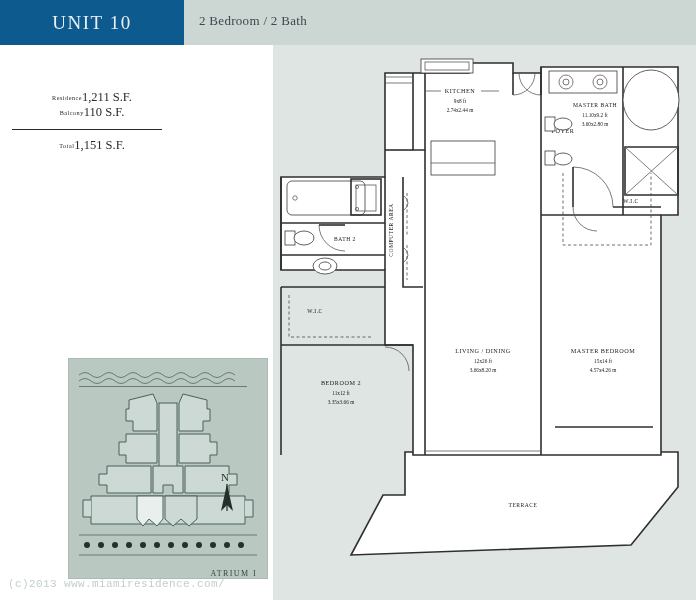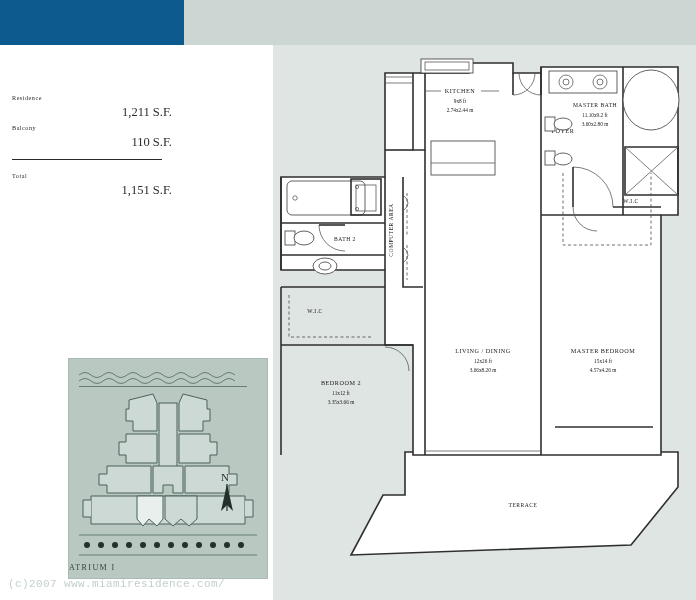--- a/index.html
+++ b/index.html
@@ -35,35 +35,35 @@
   .bed-bath{
     position:absolute;left:199px;top:13px;
     font-size:13px;color:#3a4a4f;letter-spacing:.3px;
   }
 
   
   .schedule{
     position:absolute;left:12px;top:90px;width:160px;
     font-size:12.5px;color:#2b2b2b;
   }
-  .sched-row{display:flex;justify-content:center;line-height:15px;flex-direction:column;}
+  .sched-row{display:flex;justify-content:center;line-height:15px;}
   .sched-row .lbl{text-align:left;}
   .sched-row .val{text-align:right;}
   .sched-rule{
     height:1px;background:#2b2b2b;margin:9px 0 8px 0;width:150px;
   }
 
   
   .keymap{
     position:absolute;left:68px;top:358px;width:198px;height:219px;
     background:#b9c9c2;border:1px solid #a9bcb4;
   }
   .keymap-inner{position:absolute;left:0;top:0;width:198px;height:219px;}
   .atrium-label{
-    position:absolute;left:0;bottom:6px;width:188px;text-align:left;
+    position:absolute;left:0;bottom:0;width:188px;text-align:right;
     font-size:8px;letter-spacing:1.4px;color:#33453f;
   }
   .north-letter{
     position:absolute;left:152px;top:112px;font-size:11px;color:#24302c;
     font-family:"Liberation Serif", serif;
   }
 
   
   .plan{position:absolute;left:273px;top:55px;width:423px;height:520px;}
   .plan svg{display:block;}
@@ -78,20 +78,22 @@
 </style>
 </head>
 <body>
 
 <div id="page">
 
   <div class="main-panel"></div>
 
   <div class="header-strip"></div>
   <div class="unit-box"></div>
+  <div class="unit-title">UNIT 10</div>
+  <div class="bed-bath">2 Bedroom / 2 Bath</div>
 
   <div class="schedule">
     <div class="sched-row">
       <span class="lbl">Residence</span>
       <span class="val">1,211 S.F.</span>
     </div>
     <div class="sched-row">
       <span class="lbl">Balcony</span>
       <span class="val">110 S.F.</span>
     </div>
@@ -386,15 +388,15 @@
       <text class="lblS" x="250" y="452">
         <tspan>TERRACE</tspan>
       </text>
 
       <g class="tn">
         <line x1="152" y1="396" x2="268" y2="396"></line>
       </g>
     </svg>
   </div>
 
-  <div class="watermark">(c)2007 www.miamiresidence.com/</div>
+  <div class="watermark">(c)2013 www.miamiresidence.com/</div>
 
 </div>
 
 </body></html>

